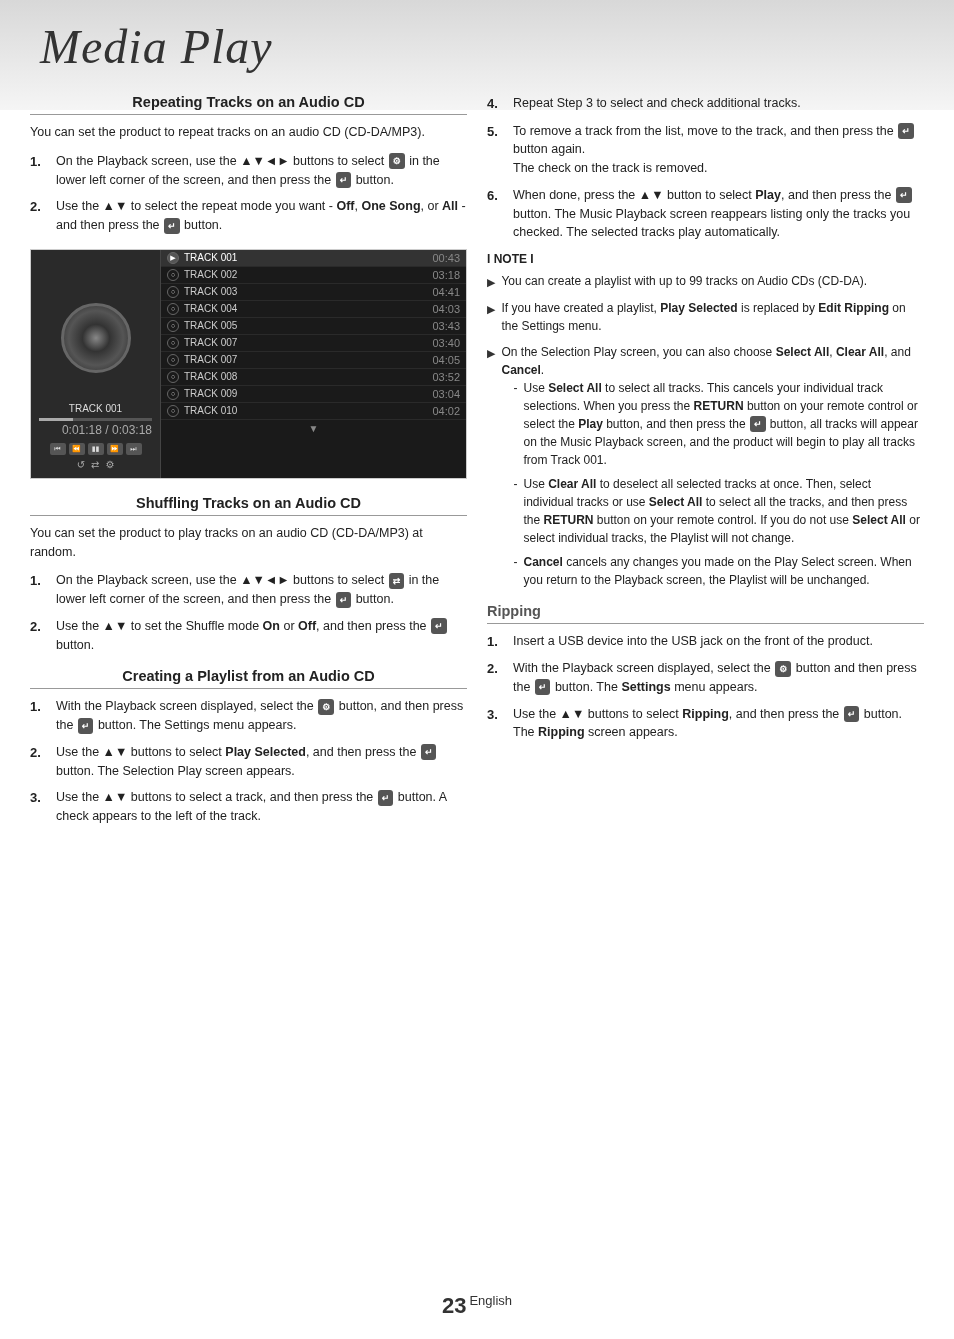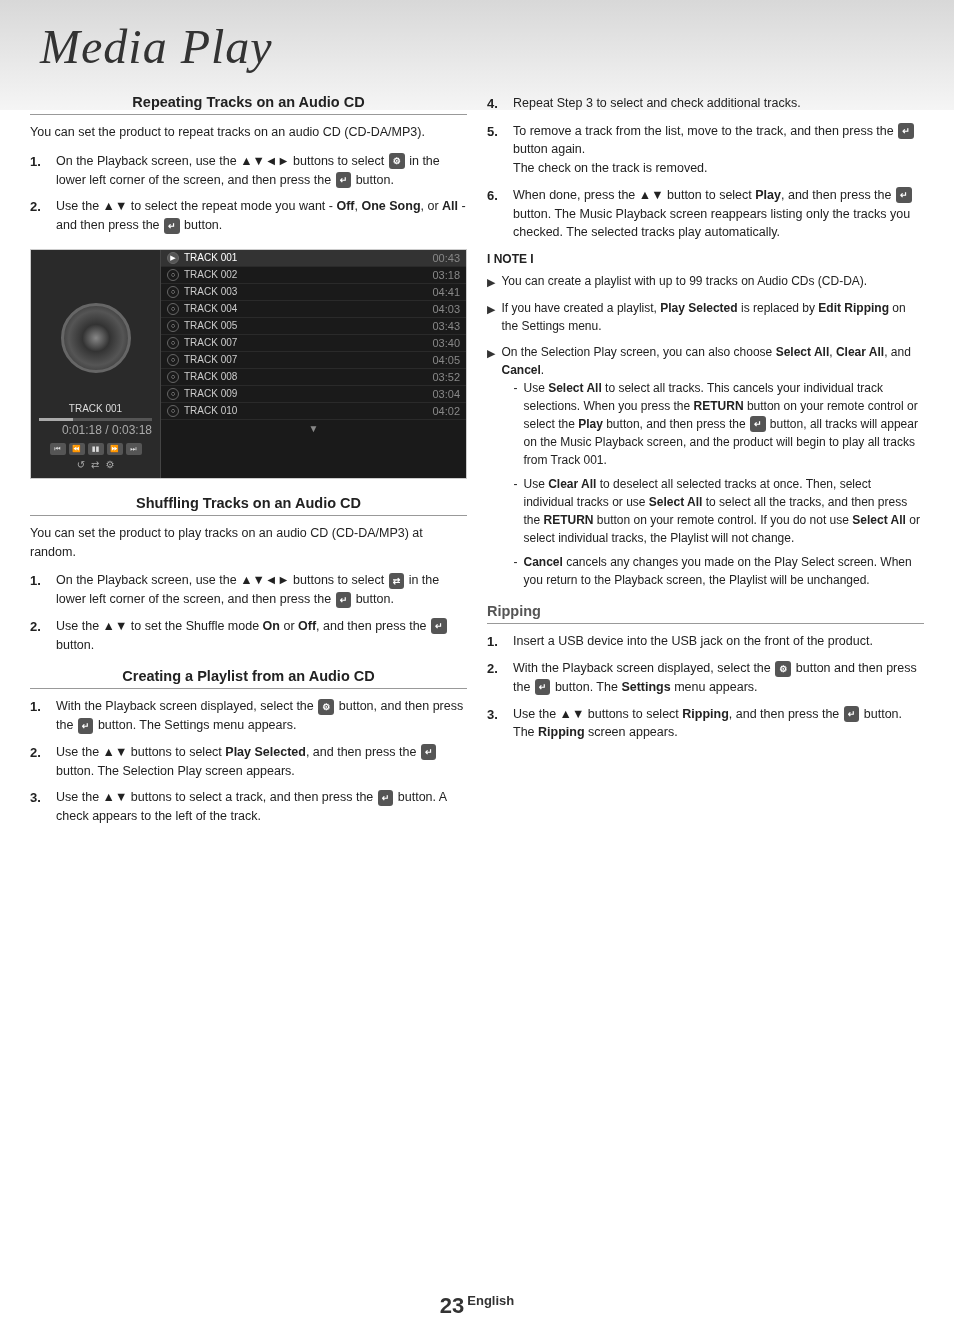--- a/index.html
+++ b/index.html
@@ -287,21 +287,21 @@
       position: absolute;
       bottom: 20px;
       left: 0; right: 0;
       text-align: center;
       font-size: 22px;
       font-weight: bold;
       color: #333;
     }
     .footer-english {
       font-size: 13px;
-      font-weight: bold;
+      font-weight: normal;
       vertical-align: super;
       margin-left: 3px;
     }
 
     .section-gap { margin-bottom: 14px; }
   </style>
 </head>
 <body>
 
 <div class="page">

